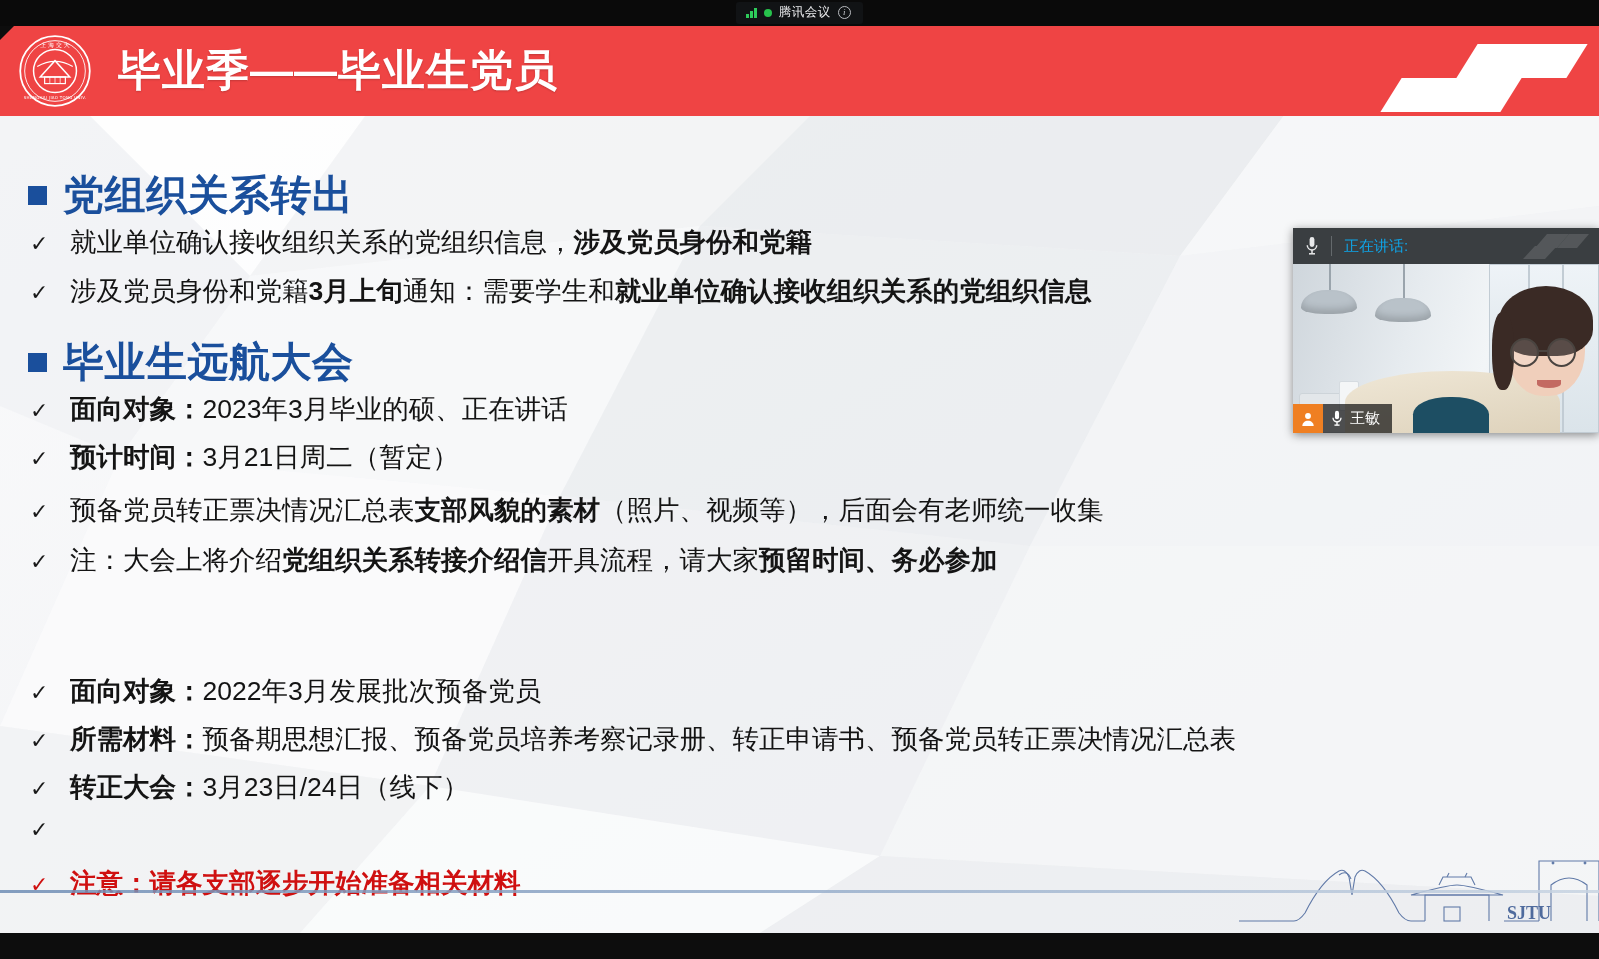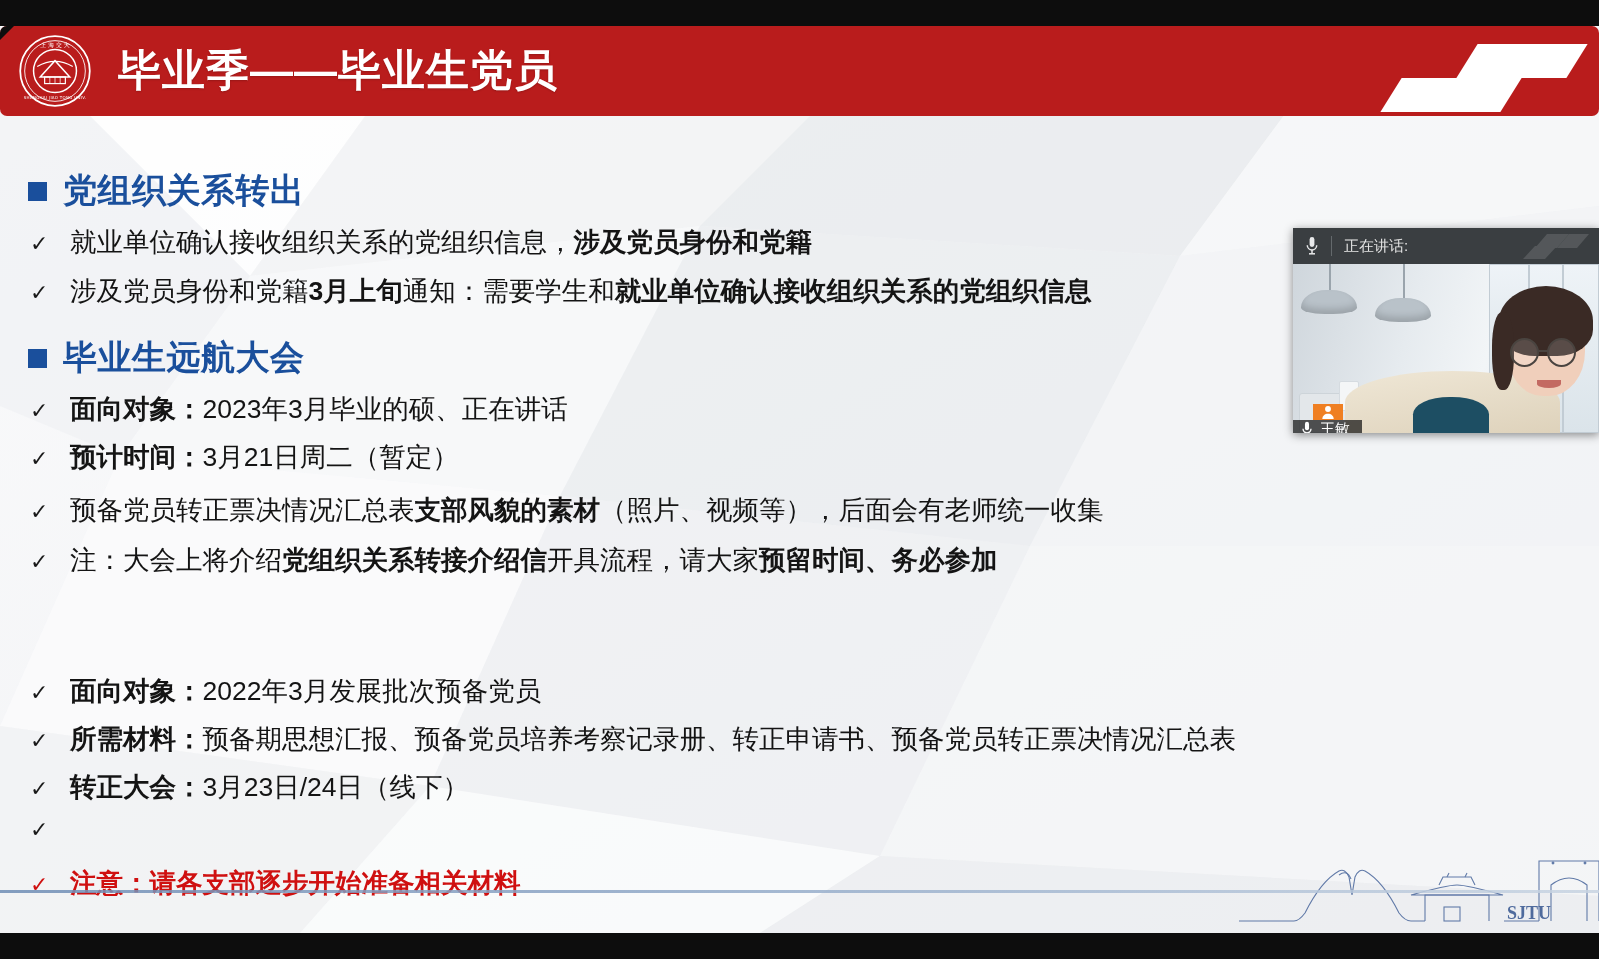--- a/index.html
+++ b/index.html
@@ -41,21 +41,21 @@
   #slide {
     position:absolute; left:0; top:26px; width:1599px; height:907px;
     background:#f4f5f7; overflow:hidden;
   }
   
   #poly { position:absolute; inset:0; width:100%; height:100%; }
 
   
   #header {
     position:absolute; left:0; top:0; width:1599px; height:90px;
-    background:#b91c1c; overflow:hidden; z-index:3;border-radius:7px;
+    background:#ef4444; overflow:hidden; z-index:3;
   }
   #header::before{
     content:""; position:absolute; left:0; top:0;
     border-top:14px solid #0d0d0d; border-right:14px solid transparent;
   }
   #logo { position:absolute; left:18px; top:8px; width:74px; height:74px; }
   #title {
     position:absolute; left:118px; top:50%; transform:translateY(-50%);
     color:#ffffff; font-size:43px; font-weight:bold;
     letter-spacing:1px; white-space:nowrap;
@@ -65,21 +65,21 @@
   #para1 { width:110px; height:34px; right:22px;  top:18px;
            transform:skewX(-32deg); }
   #para2 { width:120px; height:34px; right:88px;  top:52px;
            transform:skewX(-32deg); }
 
   
   #content { position:absolute; left:0; top:90px; width:1599px; height:817px; z-index:2; }
 
   .sec-head {
     position:absolute; display:flex; align-items:center; gap:16px;
-    color:#1a4f9c; font-size:34px; font-weight:bold; letter-spacing:.5px;
+    color:#1a4f9c; font-size:41px; font-weight:bold; letter-spacing:.5px;
     white-space:nowrap;
   }
   .sq { width:19px; height:19px; background:#1a4f9c; flex:none; }
 
   .item {
     position:absolute; display:flex; align-items:baseline; gap:24px;
     font-size:26.5px; color:#141414; white-space:nowrap;
   }
   .chk { font-size:22px; color:#1a1a1a; flex:none; width:16px; }
   .item b { font-weight:bold;margin-top:16px; }
@@ -99,21 +99,21 @@
   #video {
     position:absolute; left:1293px; top:228px; width:306px; height:205px;
     background:#000; z-index:8; box-shadow:0 2px 9px rgba(0,0,0,.45);
   }
   #vid-head {
     position:relative; height:36px; background:#3a3e41;
     display:flex; align-items:center; gap:12px; padding-left:12px; overflow:hidden;
   }
   .mic { width:14px; height:20px; flex:none; }
   .vdiv { width:1px; height:20px; background:#64696c; flex:none; }
-  #speaking { color:#e5e5e5; font-size:15px; }
+  #speaking { color:#0ea5e9; font-size:15px; }
   #tm-logo-ghost { position:absolute; right:10px; top:4px; width:92px; height:28px; opacity:.13; }
   #vid-body {
     position:relative; height:169px; overflow:hidden;
     background:linear-gradient(105deg,#cfd6dc 0%,#e6ebef 38%,#f2f5f7 62%,#dde4e9 100%);
   }
   .win-pane { position:absolute; background:linear-gradient(180deg,#eef3f7,#dbe4ea); border:1px solid #c2ccd4; }
   .lamp-cord { position:absolute; width:1.5px; background:#9aa4ac; }
   .lamp-shade {
     position:absolute; width:56px; height:24px; background:#b9c2c9;
     border-radius:50% 50% 46% 46% / 80% 80% 30% 30%;
@@ -142,31 +142,43 @@
     background:#3a2a25; border-radius:44%;
   }
   .glass {
     position:absolute; top:64px; width:29px; height:29px;
     border:2.4px solid #4a4440; border-radius:50%;
     background:rgba(255,255,255,.16);
   }
   #gl-l { left:131px; } #gl-r { left:168px; }
   #gl-bridge { position:absolute; left:160px; top:76px; width:9px; height:2.2px; background:#4a4440; }
   #mouth { position:absolute; left:158px; top:106px; width:24px; height:8px; background:#c36a62; border-radius:0 0 50% 50%; }
-  #vid-foot { position:absolute; left:0; bottom:0; display:flex; align-items:center; height:29px;flex-direction:column; }
+  #vid-foot { position:absolute; left:0; bottom:0; display:flex; align-items:center; height:29px; }
   #av-badge { width:30px; height:29px; background:#ef7f22; display:flex; align-items:center; justify-content:center; }
   #name-chip { height:29px; background:rgba(20,20,20,.72); display:flex; align-items:center; gap:7px; padding:0 12px 0 8px; }
   #speaker-name { color:#fff; font-size:15px; }
   #bottomband { position:absolute; left:0; top:933px; width:1599px; height:26px; background:#0d0d0d; z-index:9; }
 </style>
 </head>
 <body>
 
 <div id="screen">
 
+  <div id="topbar">
+    <div class="tm-pill">
+      <span class="sig">
+          <i></i>
+          <i></i>
+          <i></i>
+        </span>
+      <span class="dot-green"></span>
+      <span class="tm-label">腾讯会议</span>
+      <span class="info-circ">i</span>
+    </div>
+  </div>
 
   <div id="slide">
 
     <svg id="poly" viewBox="0 0 1599 907" preserveAspectRatio="none">
       <defs>
         <linearGradient id="bgg" x1="0" y1="0" x2="1" y2="1">
           <stop offset="0%" stop-color="#fbfbfc"></stop>
             <stop offset="100%" stop-color="#eceef1"></stop>
         </linearGradient>
       </defs>

